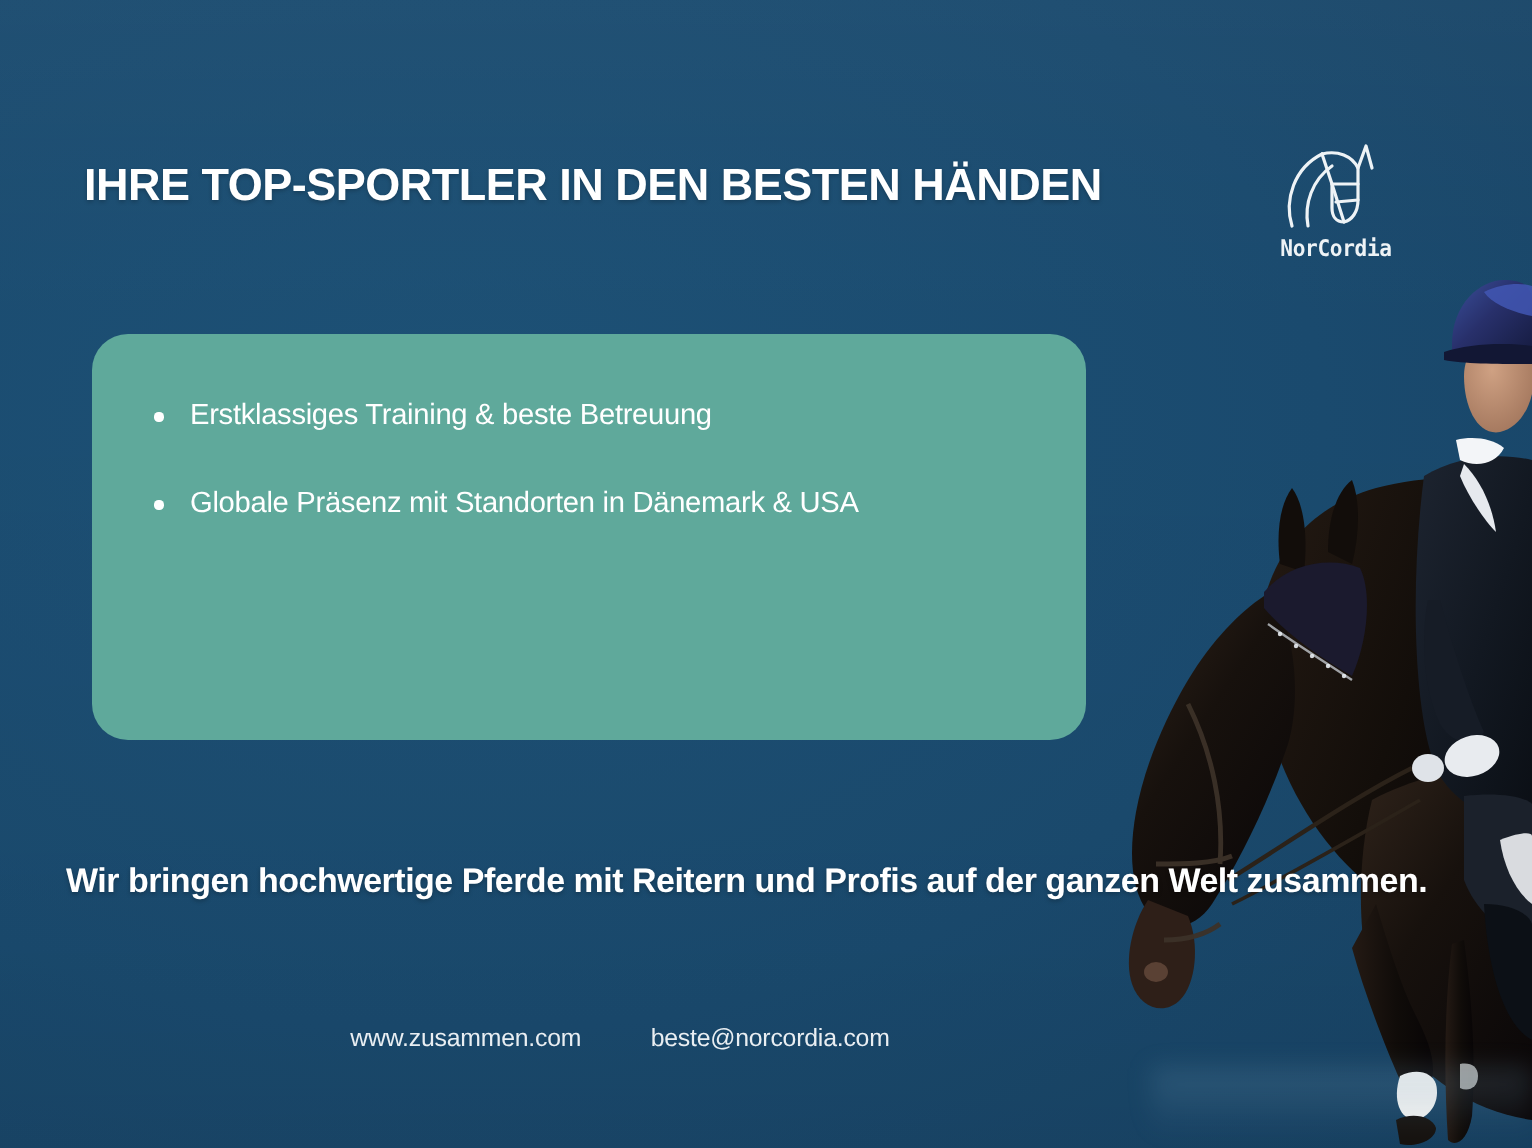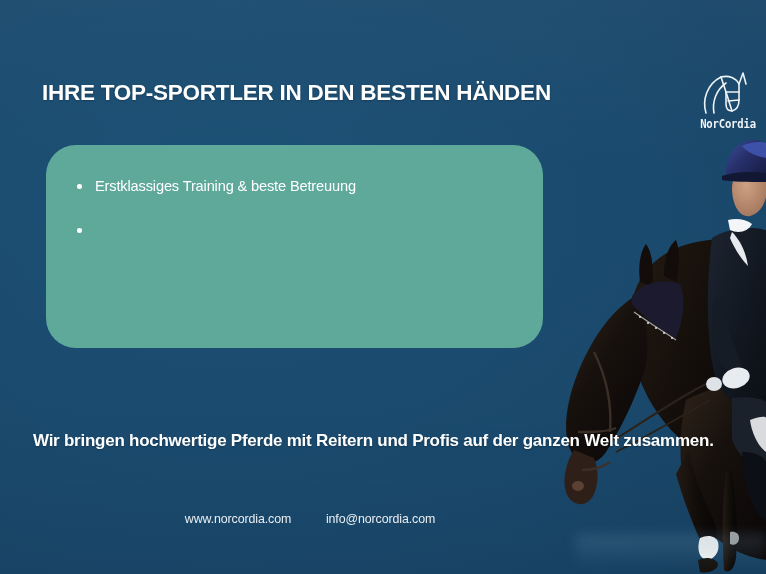--- a/index.html
+++ b/index.html
@@ -44,21 +44,21 @@
     font-weight: bold;
     letter-spacing: -0.25px;
     color: #ffffff;
     white-space: nowrap;
     text-shadow: 0 1px 2px rgba(0,0,0,0.22);
   }
 
   
   #logo {
     position: absolute;
-    left: 690px;
+    left: 630px;
     top: 70px;
     width: 76px;
     height: 66px;
     text-align: center;
   }
   #logo-mark {
     display: block;
     margin: 0 auto;
     width: 58px;
     height: 46px;
@@ -71,25 +71,25 @@
     letter-spacing: -0.2px;
     color: #eef3f6;
     font-family: "DejaVu Sans Mono", monospace;
     transform: scaleX(0.92);
   }
 
   
   #features-card {
     position: absolute;
     left: 46px;
-    top: 145px;
+    top: 167px;
     width: 497px;
     height: 203px;
     background: #5fa99b;
-    border-radius: 30px;
+    border-radius: 18px;
     box-sizing: border-box;
     padding: 30px 26px 0 17px;
   }
   .feature-item {
     position: relative;
     display: block;
     padding-left: 32px;
     margin-bottom: 22px;
     font-size: 14.6px;
     line-height: 22px;
@@ -335,24 +335,25 @@
     <span id="logo-word">NorCordia</span>
   </div>
 
   <div id="features-card">
     <div class="feature-item">
       <span class="dot"></span>
       <span>Erstklassiges Training &amp; beste Betreuung</span>
     </div>
     <div class="feature-item">
       <span class="dot"></span>
+      <span>Globale Präsenz mit Standorten in Dänemark  &amp; USA</span>
     </div>
   </div>
 
   <div id="tagline">Wir bringen hochwertige Pferde mit Reitern und Profis auf der ganzen Welt zusammen.</div>
 
   <div id="footer">
-    <span class="contact-link">www.norcordia.com</span>
+    <span class="contact-link">www.zusammen.com</span>
     <span class="contact-gap"></span>
-    <span class="contact-link">info@norcordia.com</span>
+    <span class="contact-link">beste@norcordia.com</span>
   </div>
 
 </div>
 
 </body></html>

